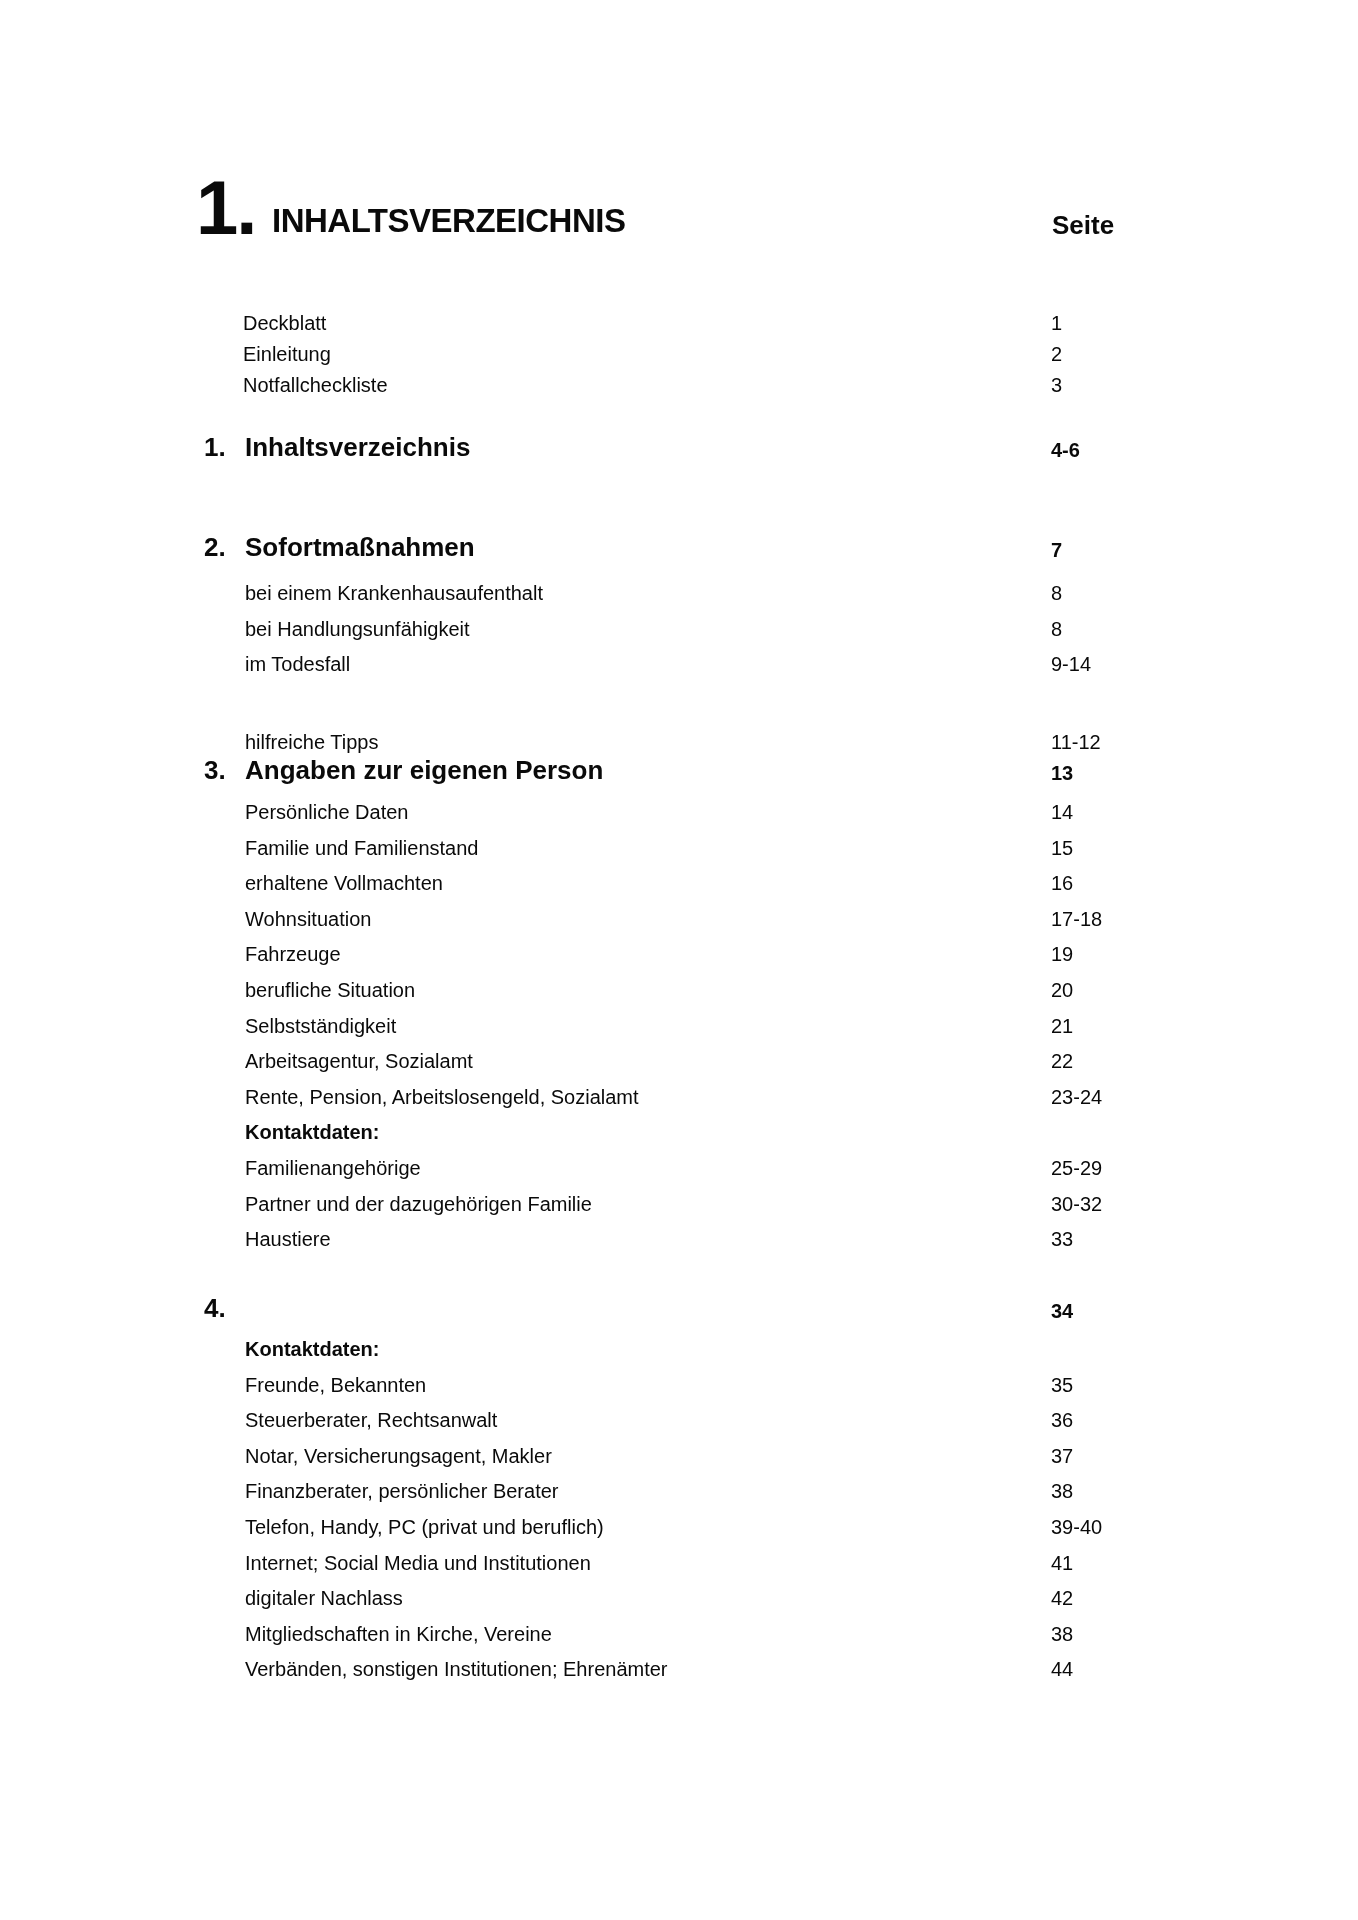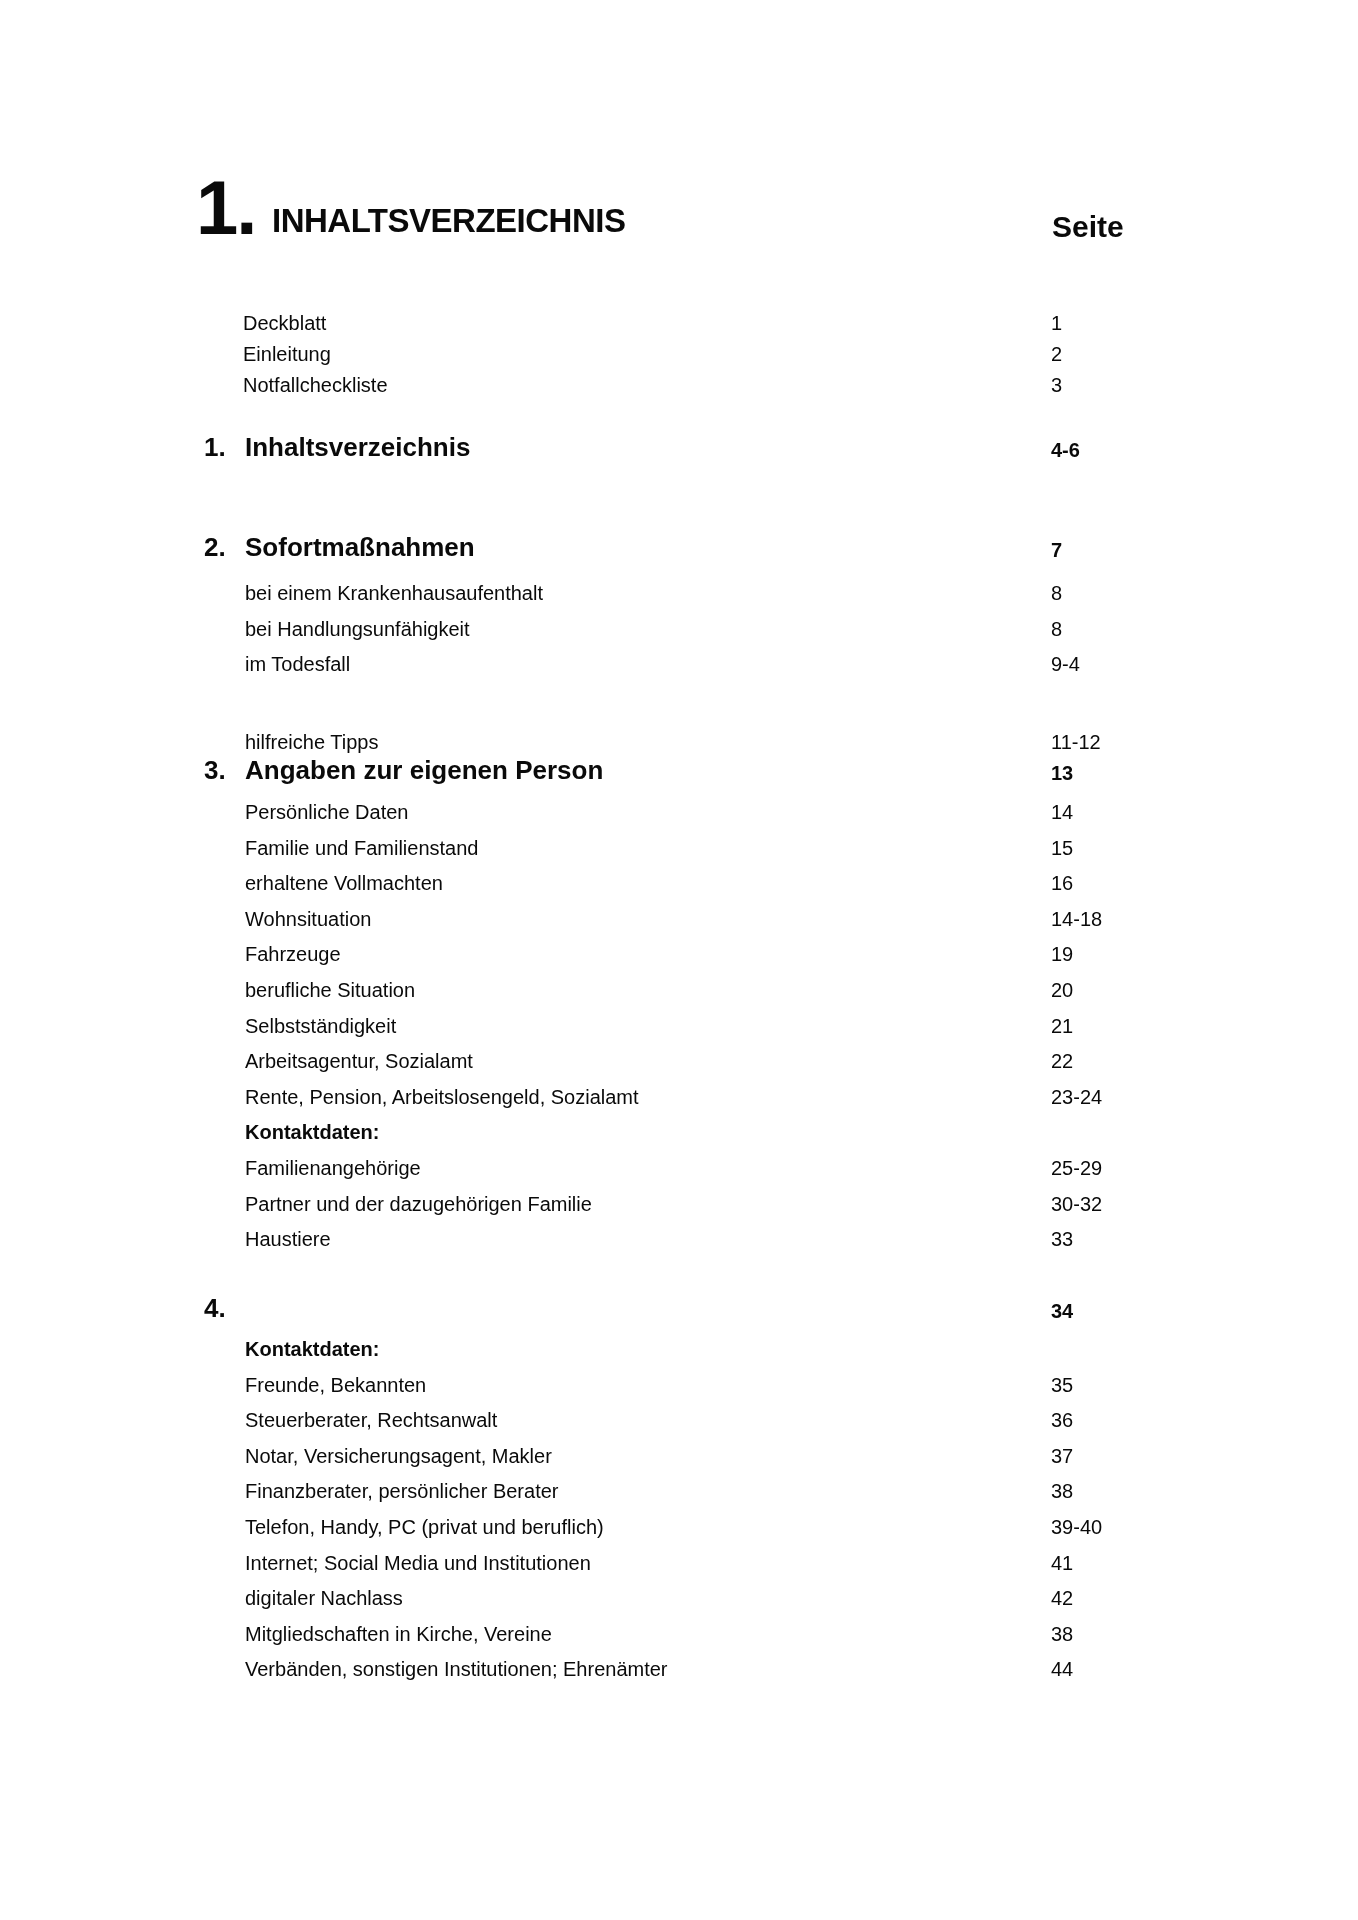--- a/index.html
+++ b/index.html
@@ -4,21 +4,21 @@
 <style>
   html, body { margin: 0; padding: 0; background: #ffffff; }
   body { width: 1358px; height: 1920px; position: relative; overflow: hidden;
          font-family: "Liberation Sans", "DejaVu Sans", sans-serif; color: #0a0a0a; }
   .page { position: absolute; left: 0; top: 0; width: 1358px; height: 1920px; background: #fff; }
 
   .title-num { position: absolute; left: 196px; top: 170px; font-size: 76px; font-weight: 700;
                line-height: 1; letter-spacing: -2px; }
   .title-text { position: absolute; left: 272px; top: 204px; font-size: 33px; font-weight: 700;
                 line-height: 1; letter-spacing: -0.5px; }
-  .title-page { position: absolute; left: 1052px; top: 212px; font-size: 30px; font-weight: 700; line-height: 1; }
+  .title-page { position: absolute; left: 1052px; top: 212px; font-size: 26px; font-weight: 700; line-height: 1; }
 
   .row { position: absolute; left: 0; width: 1358px; height: 30px; }
   .row .num { position: absolute; left: 204px; font-weight: 700; }
   .row .label { position: absolute; left: 245px; white-space: nowrap; }
   .row .page-ref { position: absolute; left: 1051px; white-space: nowrap; }
 
   .row.item .label, .row.item .page-ref { font-size: 20px; line-height: 1; top: 0; }
   .row.sub .label { font-weight: 700; font-size: 20px; line-height: 1; top: 0; }
   .row.front .label, .row.front .page-ref { font-size: 20px; line-height: 1; top: 0; }
   .row.front .label { left: 243px; }
@@ -60,21 +60,21 @@
       <div class="row item" style="top: 583px;">
         <span class="label">bei einem Krankenhausaufenthalt</span>
         <span class="page-ref">8</span>
       </div>
       <div class="row item" style="top: 618.6px;">
         <span class="label">bei Handlungsunfähigkeit</span>
         <span class="page-ref">8</span>
       </div>
       <div class="row item" style="top: 654.2px;">
         <span class="label">im Todesfall</span>
-        <span class="page-ref">9-4</span>
+        <span class="page-ref">9-14</span>
       </div>
       <div class="row item" style="top: 712px; margin-top: 20px;">
         <span class="label">hilfreiche Tipps</span>
         <span class="page-ref">11-12</span>
       </div>
       <div class="row heading" style="top: 757px;">
         <span class="num">3.</span>
         <span class="label">Angaben zur eigenen Person</span>
         <span class="page-ref">13</span>
       </div>
@@ -85,21 +85,21 @@
       <div class="row item" style="top: 837.6px;">
         <span class="label">Familie und Familienstand</span>
         <span class="page-ref">15</span>
       </div>
       <div class="row item" style="top: 873.2px;">
         <span class="label">erhaltene Vollmachten</span>
         <span class="page-ref">16</span>
       </div>
       <div class="row item" style="top: 908.8px;">
         <span class="label">Wohnsituation</span>
-        <span class="page-ref">14-18</span>
+        <span class="page-ref">17-18</span>
       </div>
       <div class="row item" style="top: 944.4px;">
         <span class="label">Fahrzeuge</span>
         <span class="page-ref">19</span>
       </div>
       <div class="row item" style="top: 980px; text-decoration: underline;">
         <span class="label">berufliche Situation</span>
         <span class="page-ref">20</span>
       </div>
       <div class="row item" style="top: 1015.6px;">

